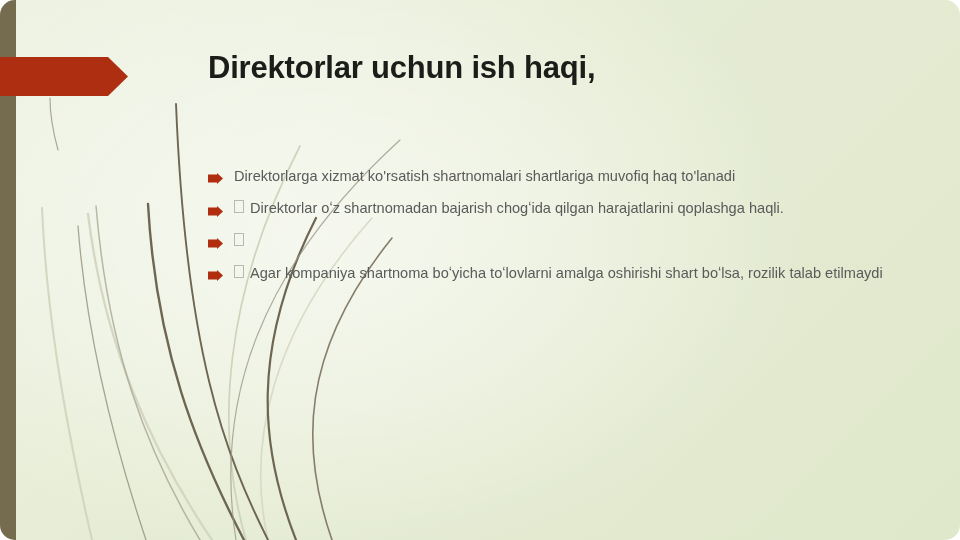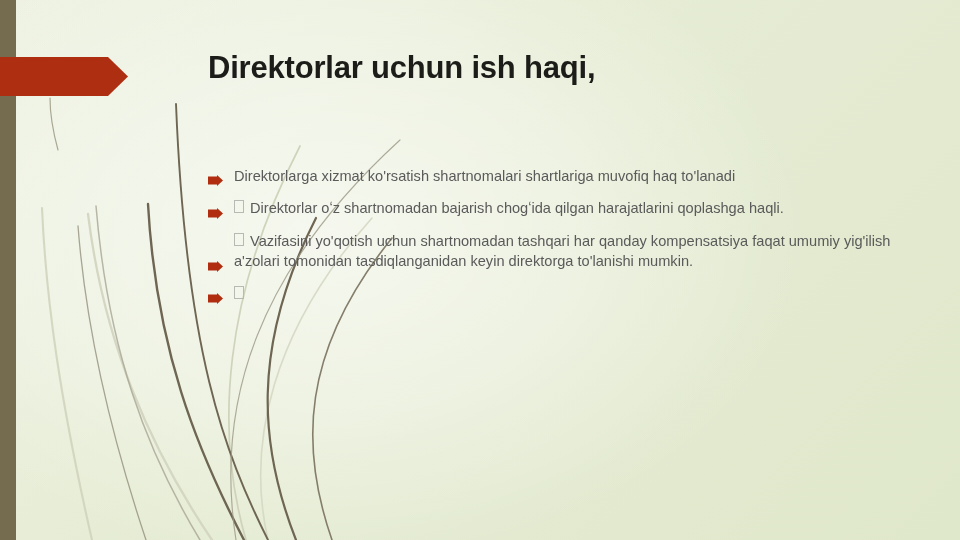--- a/index.html
+++ b/index.html
@@ -19,20 +19,21 @@
     height: 540px;
     overflow: hidden;
     background:
       linear-gradient(135deg,
         #eef2e2 0%,
         #eaf0dd 18%,
         #e7edd6 38%,
         #e4ebd2 58%,
         #e2e9ce 78%,
         #e0e8cb 100%);
+    border-radius: 15px;
   }
 
   
   #bg-wash {
     position: absolute;
     left: 0; top: 0;
     width: 960px; height: 540px;
     background:
       radial-gradient(ellipse 620px 420px at 34% 44%,
         rgba(255,255,255,0.60) 0%,
@@ -90,21 +91,21 @@
     left: 208px;
     top: 166px;
     width: 700px;
     margin: 0;
     padding: 0;
     list-style: none;
   }
   .bullet-row {
     position: relative;
     display: flex;
-    align-items: flex-end;
+    align-items: center;
     margin-bottom: 12px;
     color: #5a5a5a;
     font-size: 14.6px;
     line-height: 1.40;
   }
   .bullet-marker {
     flex: 0 0 auto;
     width: 26px;
     padding-top: 5px;
     line-height: 0;
@@ -181,27 +182,27 @@
       </span>
       <span class="bullet-text"><span class="tofu"></span><span>Direktorlar oʻz shartnomadan bajarish chogʻida qilgan harajatlarini qoplashga haqli.</span></span>
     </li>
 
     <li class="bullet-row">
       <span class="bullet-marker">
         <svg width="15" height="11" viewBox="0 0 15 11" aria-hidden="true">
           <polygon points="0,1.5 9,1.5 9,0 15,5.5 9,11 9,9.5 0,9.5" fill="#b12d10"></polygon>
         </svg>
       </span>
-      <span class="bullet-text"><span class="tofu"></span><span>Vazifasini yo'qotish uchun shartnomadan tashqari har qanday kompensatsiya faqat umumiy yig'ilish a'zolari tomonidan tasdiqlanganidan keyin direktorga to'lanishi mumkin.</span></span>
-    </li>
-
-    <li class="bullet-row">
-      <span class="bullet-marker">
-        <svg width="15" height="11" viewBox="0 0 15 11" aria-hidden="true">
-          <polygon points="0,1.5 9,1.5 9,0 15,5.5 9,11 9,9.5 0,9.5" fill="#b12d10"></polygon>
-        </svg>
-      </span>
       <span class="bullet-text"><span class="tofu"></span></span>
     </li>
 
+    <li class="bullet-row">
+      <span class="bullet-marker">
+        <svg width="15" height="11" viewBox="0 0 15 11" aria-hidden="true">
+          <polygon points="0,1.5 9,1.5 9,0 15,5.5 9,11 9,9.5 0,9.5" fill="#b12d10"></polygon>
+        </svg>
+      </span>
+      <span class="bullet-text"><span class="tofu"></span><span>Agar kompaniya shartnoma boʻyicha toʻlovlarni amalga oshirishi shart boʻlsa, rozilik talab etilmaydi</span></span>
+    </li>
+
   </ul>
 
 </div>
 
 </body></html>

